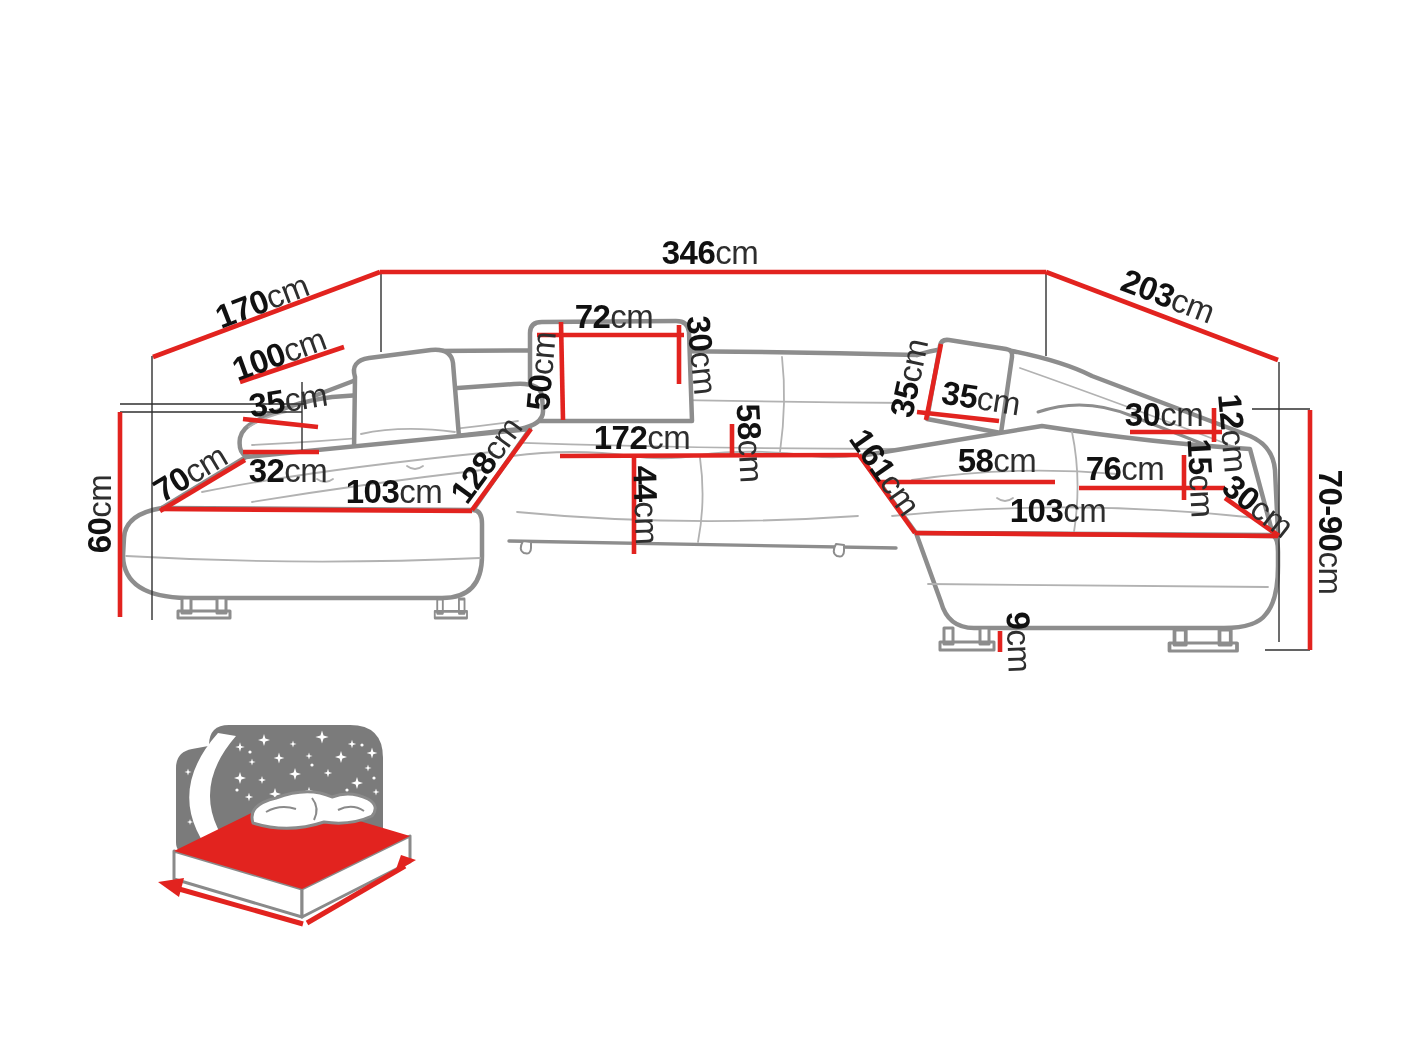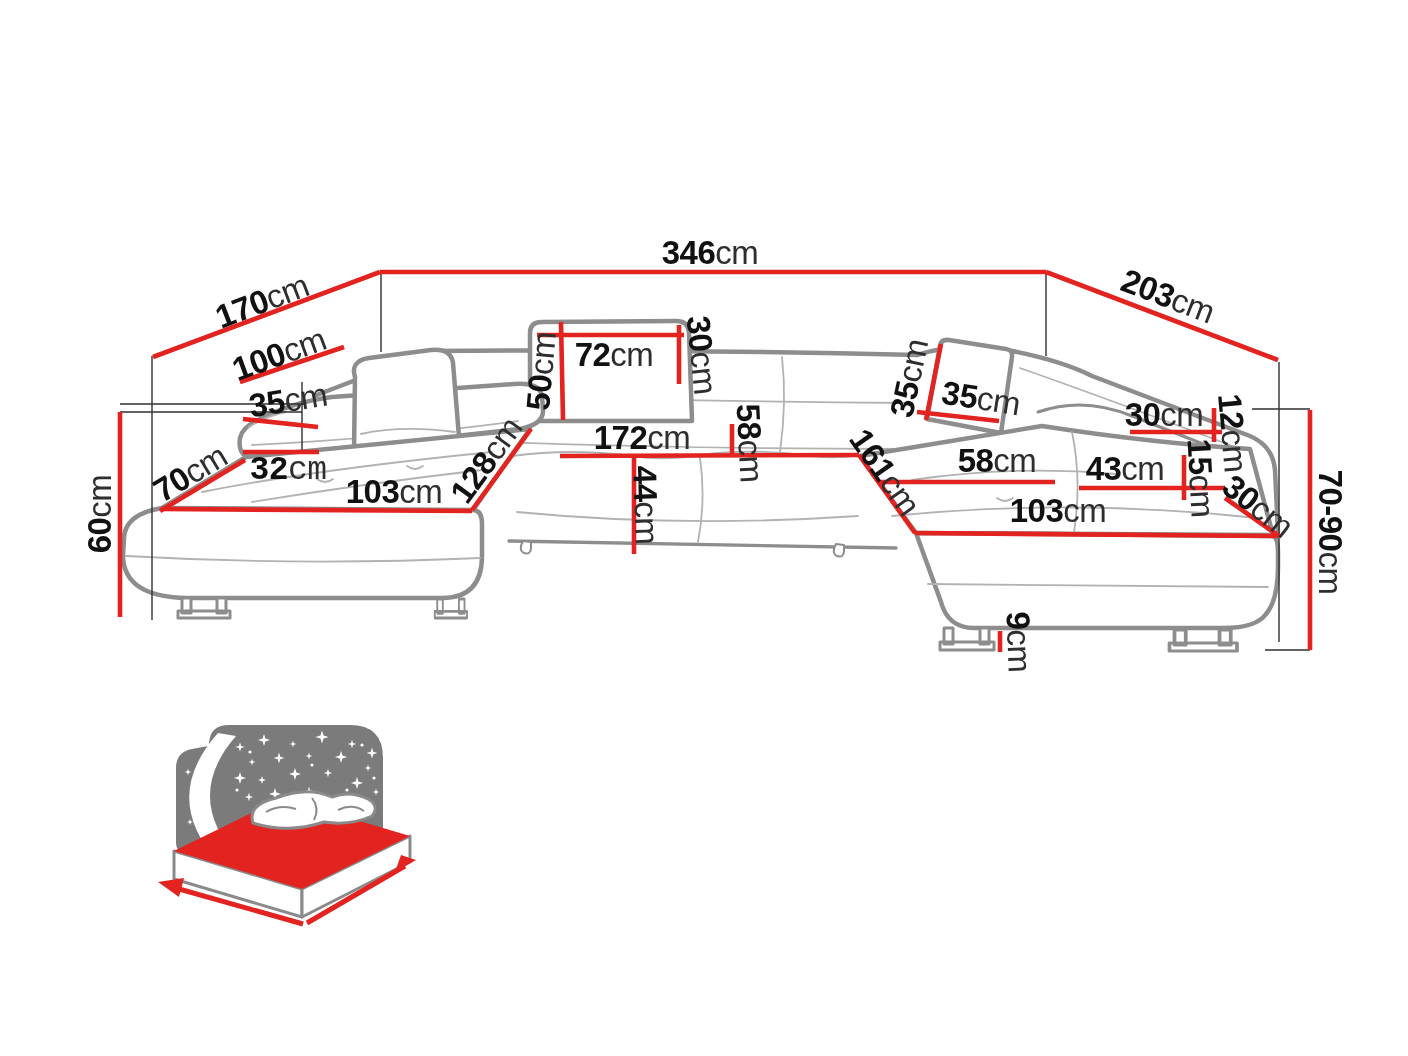--- a/index.html
+++ b/index.html
@@ -208,35 +208,35 @@
   </g>
 </svg>
 
 <div id="dim-labels">
       <div class="dim-label" style="left: 698px; top: 252px; transform: translate(-50%, -50%) rotate(0deg);"><span class="num">346</span><span class="unit">cm</span></div>
       <div class="dim-label" style="left: 250px; top: 301px; transform: translate(-50%, -50%) rotate(-21deg);"><span class="num">170</span><span class="unit">cm</span></div>
       <div class="dim-label" style="left: 1156px; top: 296px; transform: translate(-50%, -50%) rotate(21deg);"><span class="num">203</span><span class="unit">cm</span></div>
       <div class="dim-label" style="left: 267px; top: 354px; transform: translate(-50%, -50%) rotate(-20deg);"><span class="num">100</span><span class="unit">cm</span></div>
       <div class="dim-label" style="left: 276px; top: 400px; transform: translate(-50%, -50%) rotate(-9deg);"><span class="num">35</span><span class="unit">cm</span></div>
       <div class="dim-label" style="left: 178px; top: 473px; transform: translate(-50%, -50%) rotate(-31deg);"><span class="num">70</span><span class="unit">cm</span></div>
-      <div class="dim-label" style="left: 276px; top: 470px; transform: translate(-50%, -50%) rotate(0deg); font-family: Liberation Mono, monospace;"><span class="num">32</span><span class="unit">cm</span></div>
+      <div class="dim-label" style="left: 276px; top: 470px; transform: translate(-50%, -50%) rotate(0deg);"><span class="num">32</span><span class="unit">cm</span></div>
       <div class="dim-label" style="left: 382px; top: 491px; transform: translate(-50%, -50%) rotate(0deg);"><span class="num">103</span><span class="unit">cm</span></div>
       <div class="dim-label" style="left: 87px; top: 514px; transform: translate(-50%, -50%) rotate(-90deg);"><span class="num">60</span><span class="unit">cm</span></div>
       <div class="dim-label" style="left: 474px; top: 460px; transform: translate(-50%, -50%) rotate(-54deg);"><span class="num">128</span><span class="unit">cm</span></div>
       <div class="dim-label" style="left: 529px; top: 371px; transform: translate(-50%, -50%) rotate(-85deg);"><span class="num">50</span><span class="unit">cm</span></div>
-      <div class="dim-label" style="left: 602px; top: 316px; transform: translate(-50%, -50%) rotate(0deg); margin-top: 38px;"><span class="num">72</span><span class="unit">cm</span></div>
+      <div class="dim-label" style="left: 602px; top: 316px; transform: translate(-50%, -50%) rotate(0deg);"><span class="num">72</span><span class="unit">cm</span></div>
       <div class="dim-label" style="left: 690px; top: 355px; transform: translate(-50%, -50%) rotate(84deg);"><span class="num">30</span><span class="unit">cm</span></div>
       <div class="dim-label" style="left: 630px; top: 437px; transform: translate(-50%, -50%) rotate(0deg);"><span class="num">172</span><span class="unit">cm</span></div>
       <div class="dim-label" style="left: 738px; top: 443px; transform: translate(-50%, -50%) rotate(87deg);"><span class="num">58</span><span class="unit">cm</span></div>
       <div class="dim-label" style="left: 634px; top: 505px; transform: translate(-50%, -50%) rotate(88deg);"><span class="num">44</span><span class="unit">cm</span></div>
       <div class="dim-label" style="left: 897px; top: 378px; transform: translate(-50%, -50%) rotate(-78deg);"><span class="num">35</span><span class="unit">cm</span></div>
       <div class="dim-label" style="left: 969px; top: 398px; transform: translate(-50%, -50%) rotate(9deg);"><span class="num">35</span><span class="unit">cm</span></div>
       <div class="dim-label" style="left: 873px; top: 472px; transform: translate(-50%, -50%) rotate(55deg);"><span class="num">161</span><span class="unit">cm</span></div>
       <div class="dim-label" style="left: 985px; top: 460px; transform: translate(-50%, -50%) rotate(0deg);"><span class="num">58</span><span class="unit">cm</span></div>
-      <div class="dim-label" style="left: 1113px; top: 468px; transform: translate(-50%, -50%) rotate(0deg);"><span class="num">43</span><span class="unit">cm</span></div>
+      <div class="dim-label" style="left: 1113px; top: 468px; transform: translate(-50%, -50%) rotate(0deg);"><span class="num">76</span><span class="unit">cm</span></div>
       <div class="dim-label" style="left: 1046px; top: 510px; transform: translate(-50%, -50%) rotate(0deg);"><span class="num">103</span><span class="unit">cm</span></div>
       <div class="dim-label" style="left: 1152px; top: 414px; transform: translate(-50%, -50%) rotate(0deg);"><span class="num">30</span><span class="unit">cm</span></div>
       <div class="dim-label" style="left: 1221px; top: 433px; transform: translate(-50%, -50%) rotate(85deg);"><span class="num">12</span><span class="unit">cm</span></div>
       <div class="dim-label" style="left: 1189px; top: 478px; transform: translate(-50%, -50%) rotate(87deg);"><span class="num">15</span><span class="unit">cm</span></div>
       <div class="dim-label" style="left: 1246px; top: 506px; transform: translate(-50%, -50%) rotate(38deg);"><span class="num">30</span><span class="unit">cm</span></div>
       <div class="dim-label" style="left: 1318px; top: 532px; transform: translate(-50%, -50%) rotate(90deg);"><span class="num">70-90</span><span class="unit">cm</span></div>
       <div class="dim-label" style="left: 1007px; top: 642px; transform: translate(-50%, -50%) rotate(88deg);"><span class="num">9</span><span class="unit">cm</span></div>
     </div>
 
 

